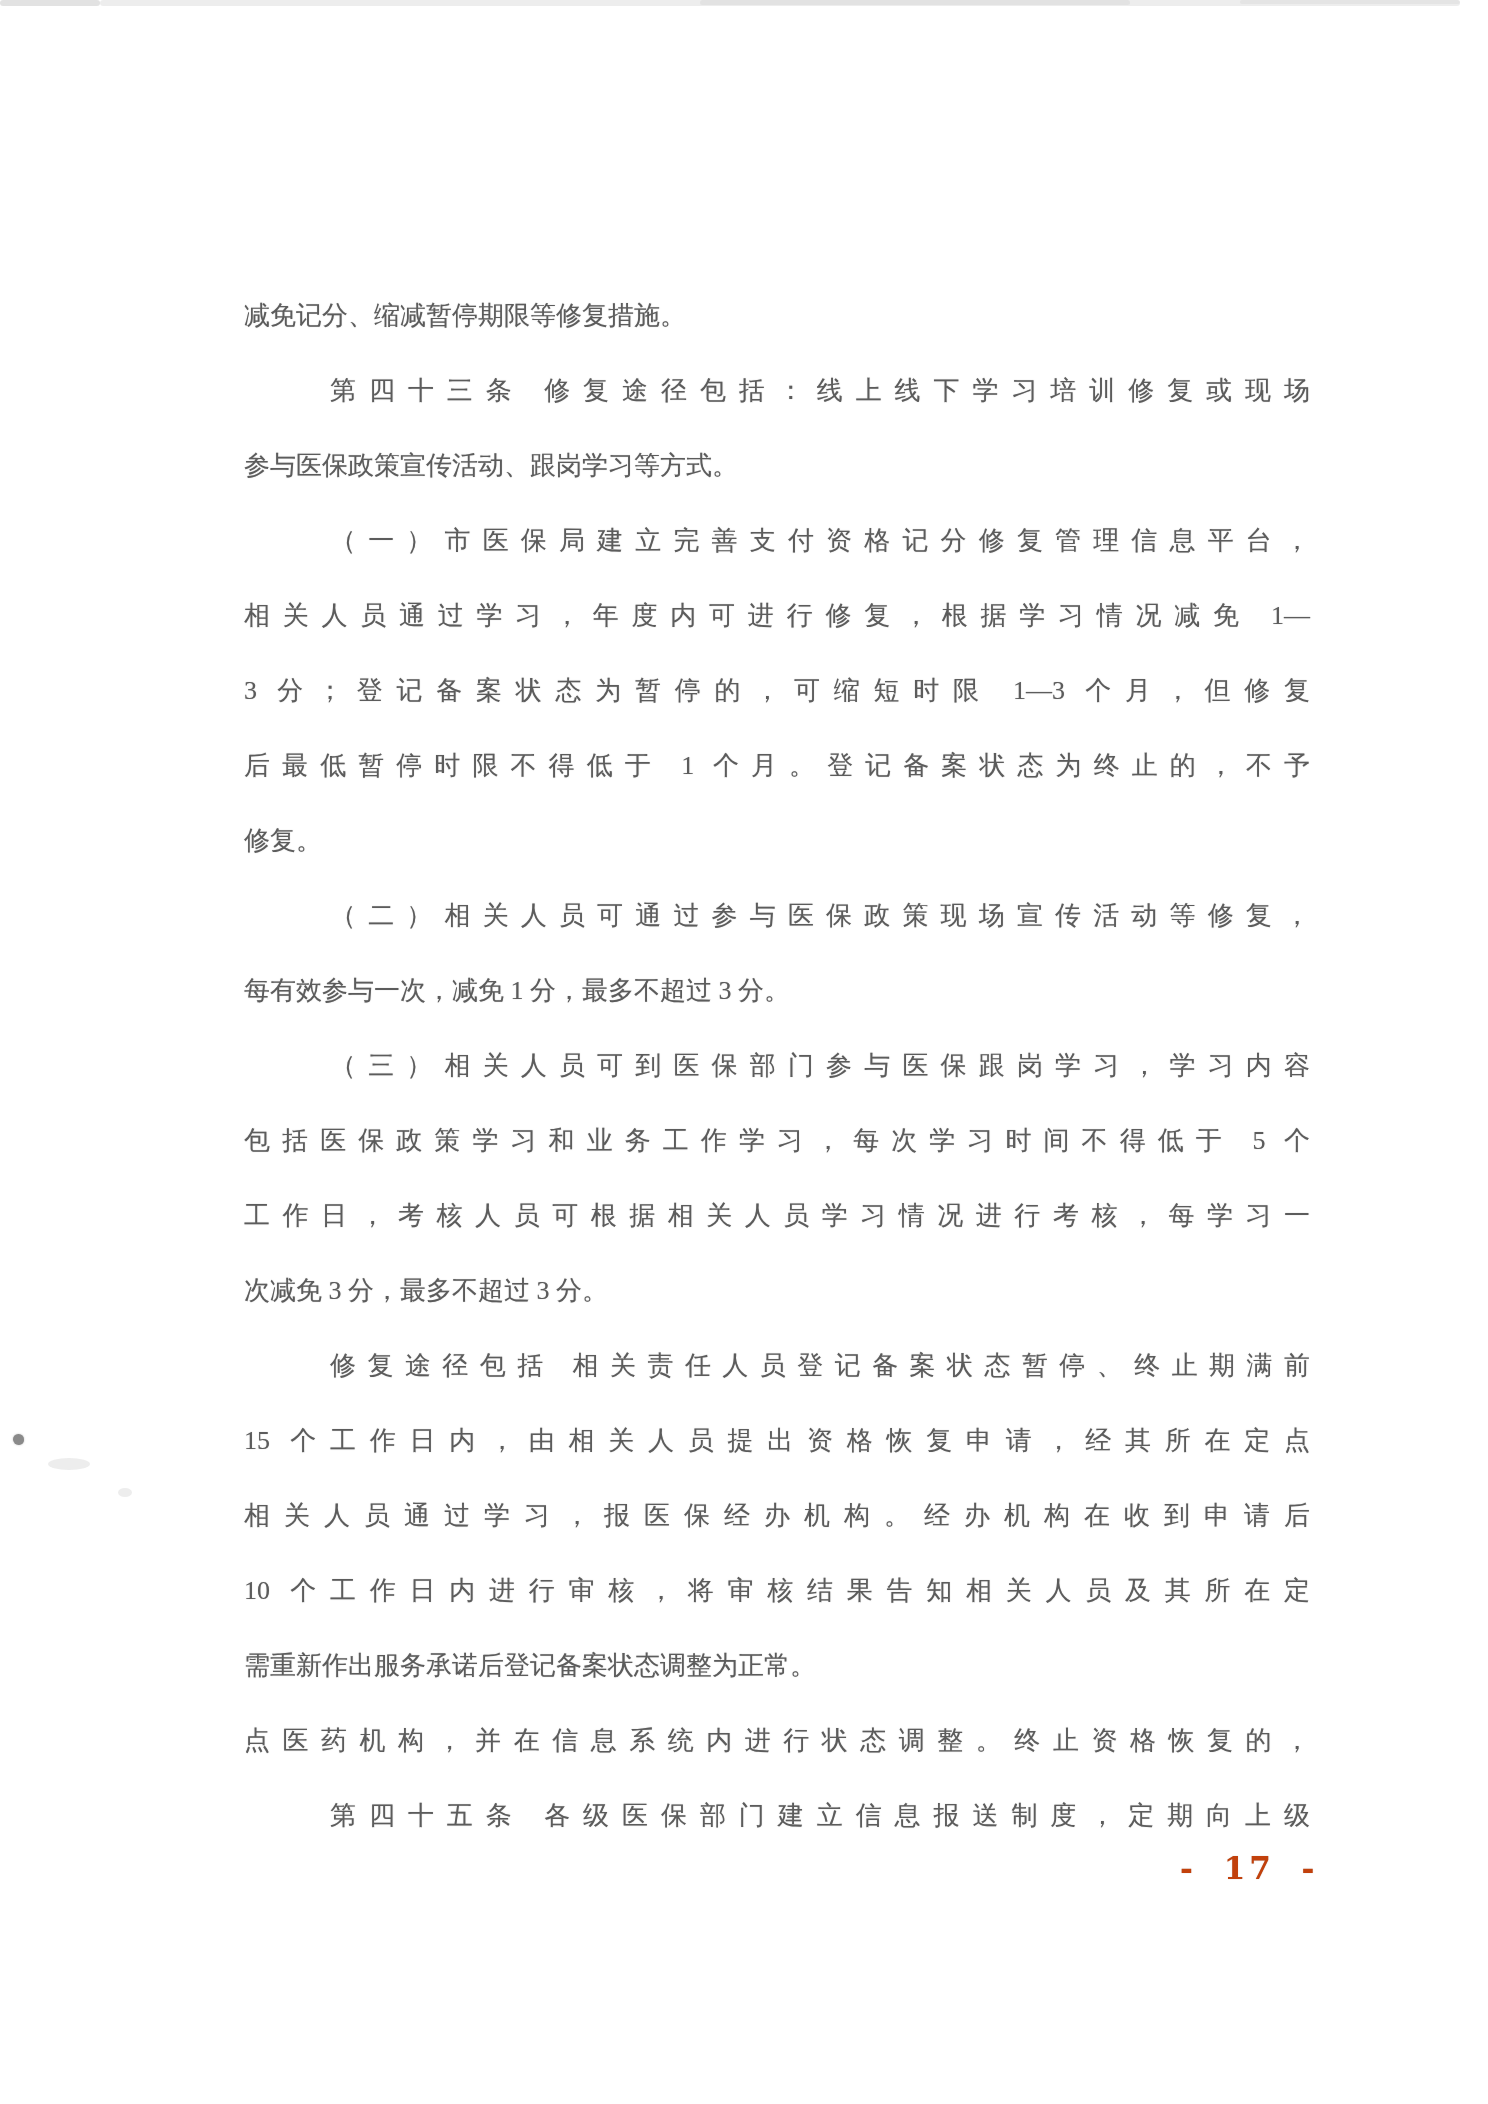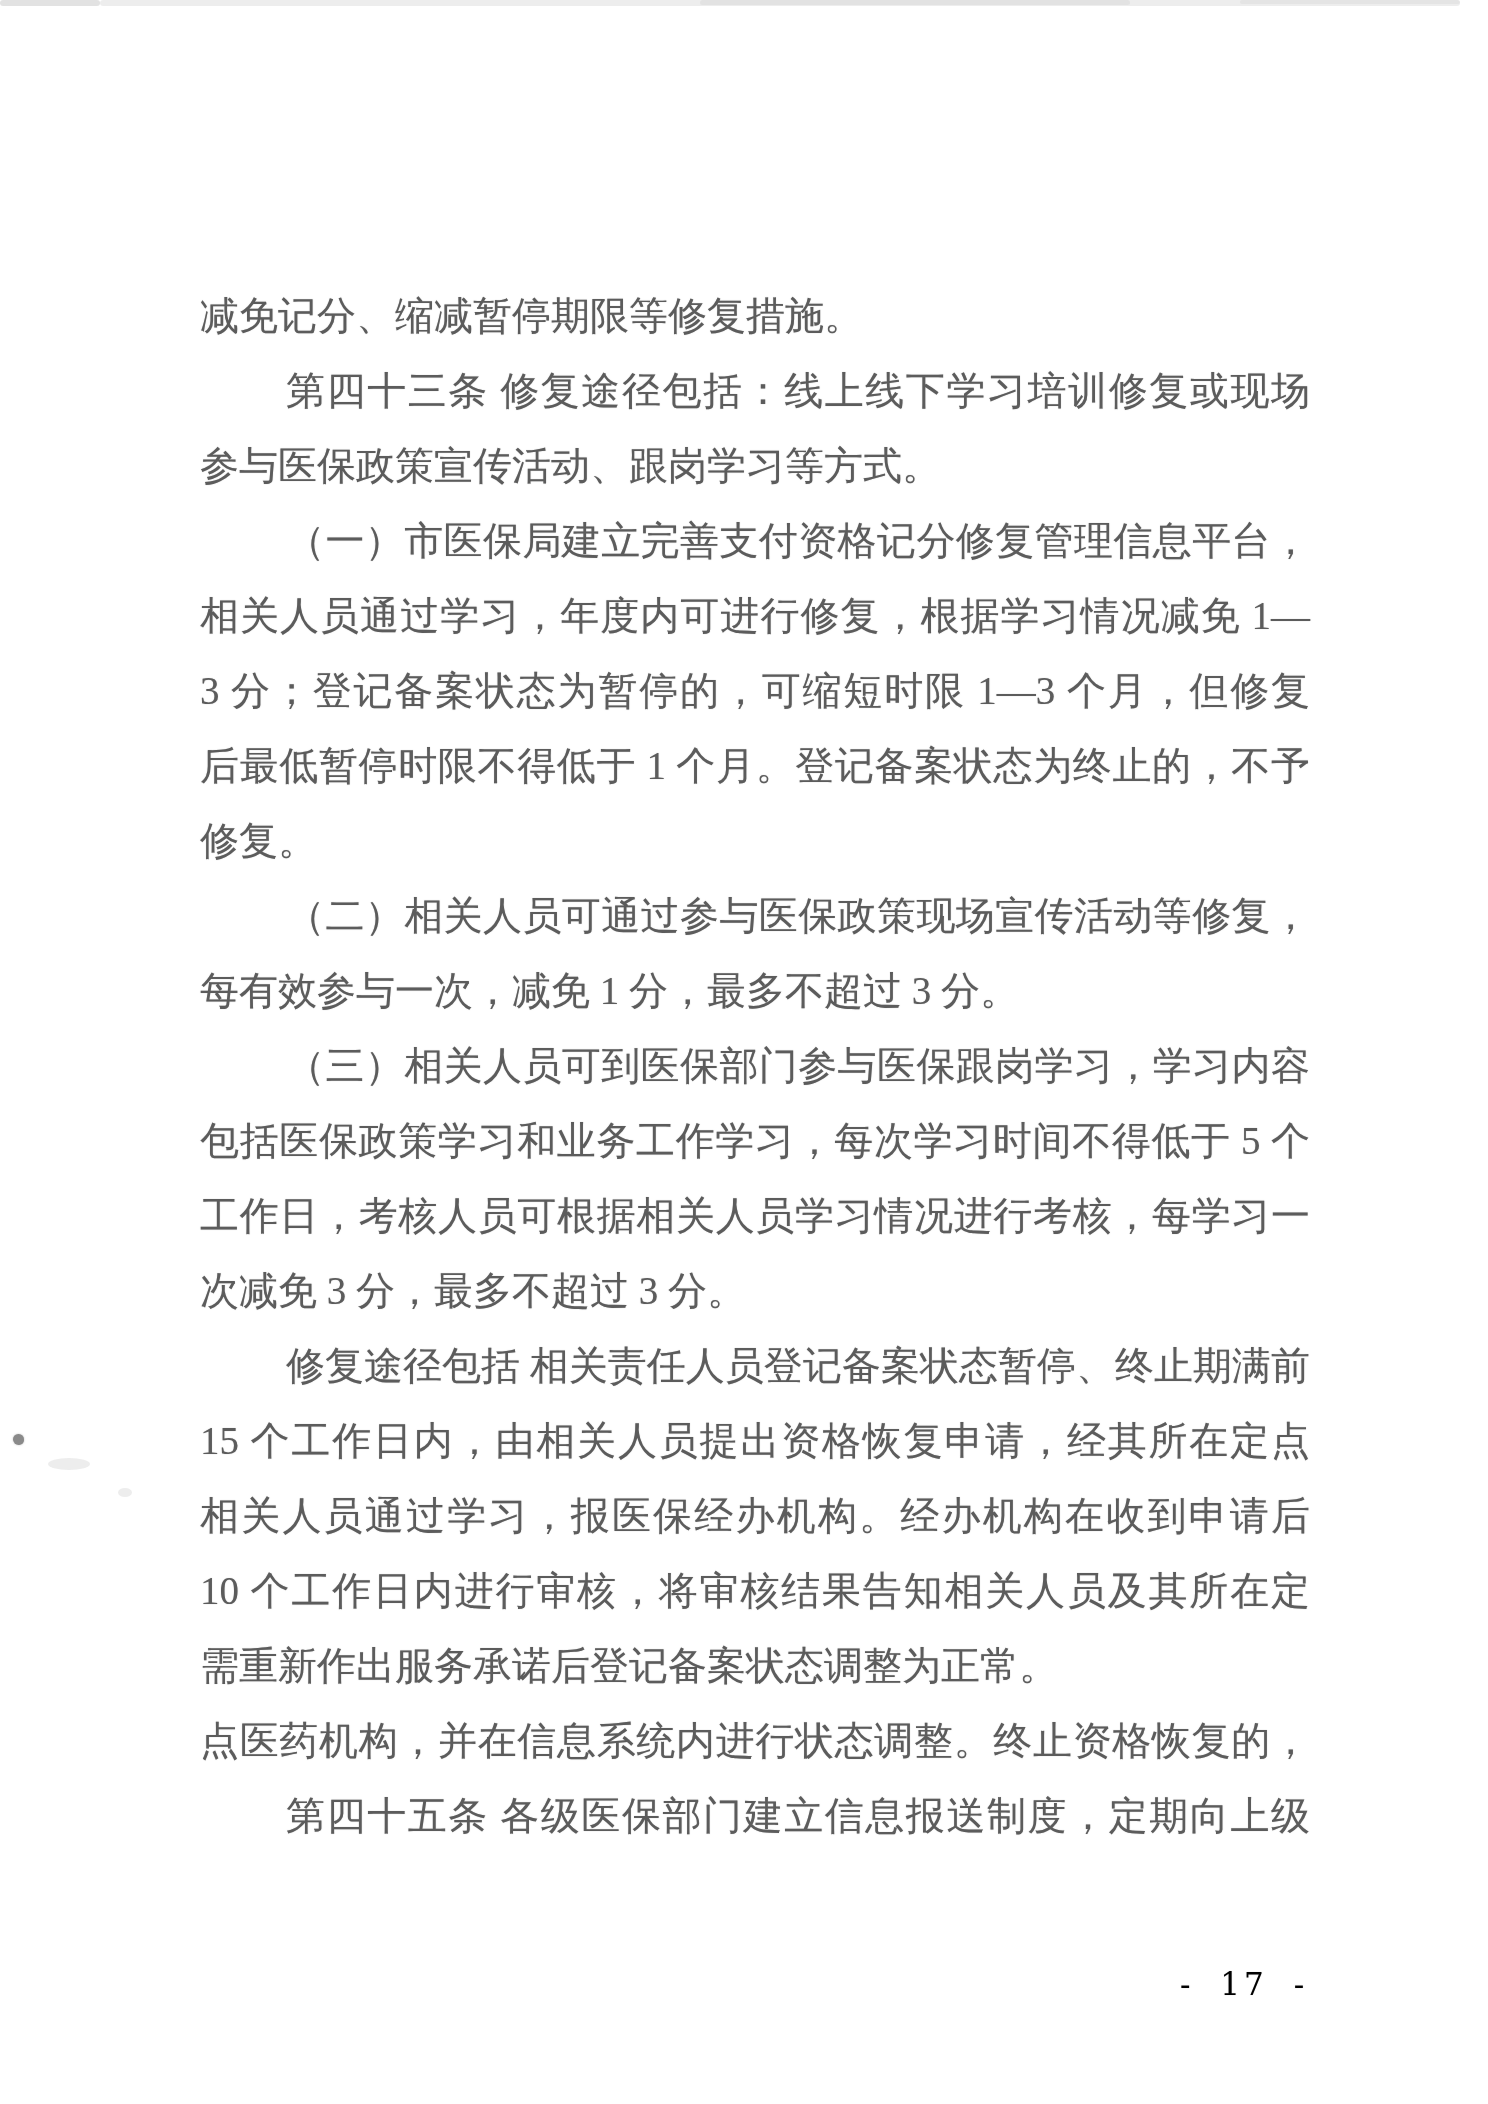--- a/index.html
+++ b/index.html
@@ -17,45 +17,47 @@
   }
   .body-text {
     position: absolute;
     left: 200px;
     top: 278px;
     width: 1110px;
   }
   .ln {
     height: 75px;
     line-height: 75px;
-    font-size: 39px;
+    font-size: 26px;
     color: #5c5c5c;
     letter-spacing: 0;
     white-space: nowrap;
     text-align: justify;
     text-align-last: justify;
     text-shadow: 0 0 1px rgba(120,120,120,0.55);
+    margin-left: 44px;
   }
   .ln.short {
     text-align: left;
     text-align-last: left;
   }
   .ln.indent {
     text-indent: 86px;
   }
   .page-number {
     position: absolute;
     left: 1180px;
-    top: 1966px;
+    top: 1850px;
     font-size: 31px;
-    color: #000000;
+    color: #c2410c;
     letter-spacing: 4px;
     word-spacing: 12px;
     text-shadow: 0 0 1px rgba(130,130,130,0.5);
     font-family: "DejaVu Serif", "Liberation Serif", serif;
+    font-weight: bold;
   }
   
   .streak { position: absolute; pointer-events: none; }
   .streak-a { left: 0;    top: 1008; width: 100px;  height: 6px; background: rgba(190,190,190,0.45); border-radius: 3px; }
   .streak-b { left: 100px; top: 1013; width: 1360px; height: 6px; background: rgba(210,210,210,0.40); border-radius: 3px; }
   .streak-c { left: 700px; top: 1021; width: 430px;  height: 5px; background: rgba(205,205,205,0.35); border-radius: 3px; }
   .streak-d { left: 1240px; top: 1023; width: 220px; height: 4px; background: rgba(215,215,215,0.40); border-radius: 2px; }
   .dot-artifact {
     position: absolute;
     left: 13px; top: 1434px;

